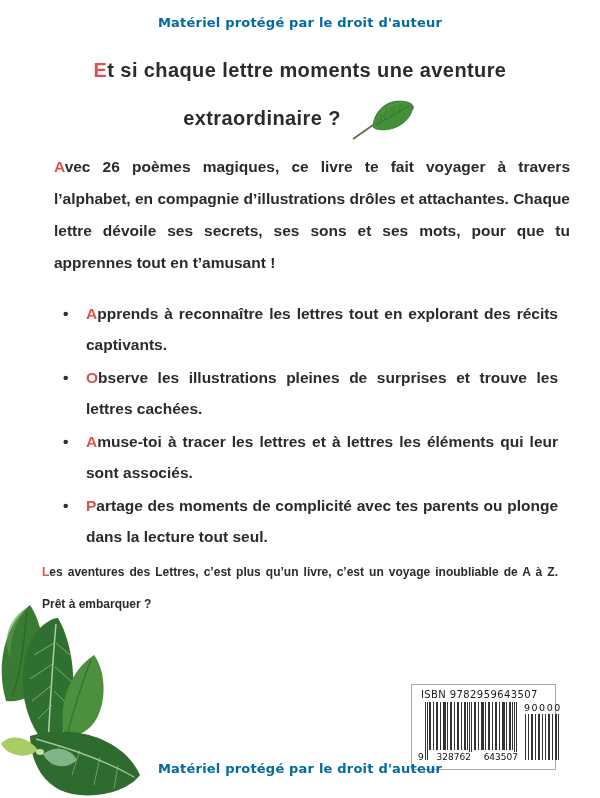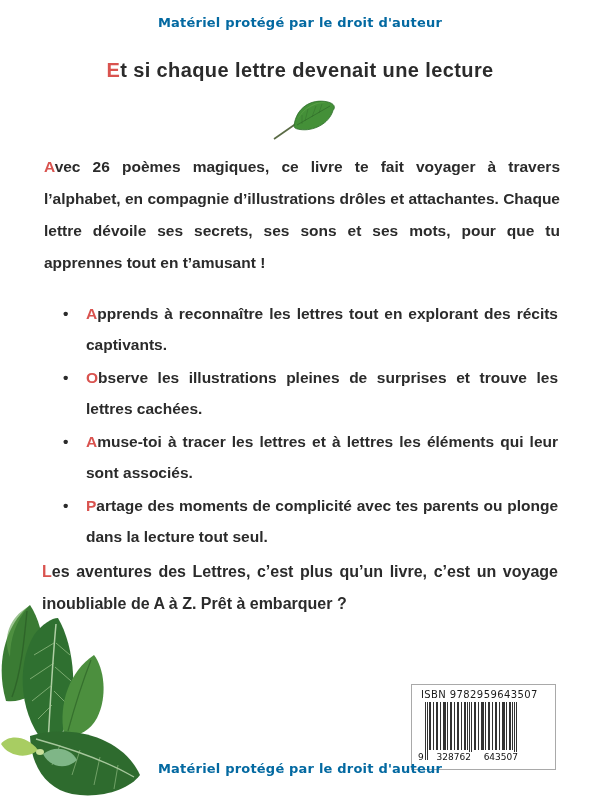--- a/index.html
+++ b/index.html
@@ -33,21 +33,21 @@
     text-align: center;
     font-size: 20px;
     line-height: 45px;
     letter-spacing: 0.4px;
     margin: 0;
   }
   .title .t-line { display: block; }
   .title .leaf-svg { vertical-align: -16px; margin-left: 10px; }
 
   .intro {
-    position: absolute; top: 151px; left: 44px; width: 516px;
+    position: absolute; top: 151px; left: 54px; width: 516px;
     font-size: 15.5px; line-height: 32px;
     text-align: justify;
     margin: 0;
   }
 
   .features {
     position: absolute; top: 299px; left: 62px; width: 496px;
     margin: 0; padding: 0; list-style: none;
   }
   .features li {
@@ -58,21 +58,21 @@
     margin-bottom: 3px;
     text-align: justify;
   }
   .features li .bullet-dot {
     position: absolute; left: 1px; top: 0;
     color: #2b2b2b;
   }
 
   .closing {
     position: absolute; top: 556px; left: 42px; width: 516px;
-    font-size: 16px; line-height: 32px;
+    font-size: 12px; line-height: 32px;
     text-align: justify;
     margin: 0;
   }
 
   .plant {
     position: absolute; left: 0; top: 597px;
     width: 200px; height: 201px;
   }
 
   
@@ -111,22 +111,22 @@
   .supp-code svg { display: block; margin: 0 auto; }
 
   .bar { fill: #333333; }
 </style>
 </head>
 <body>
 
 <div class="notice top">Matériel protégé par le droit d'auteur</div>
 
 <h1 class="title hand">
-  <span class="t-line"><span class="initial">E</span><span>t si chaque lettre devenait une lecture</span></span>
-  <span class="t-line"><svg class="leaf-svg" width="66" height="48" viewBox="0 0 66 48">
+  <span class="t-line"><span class="initial">E</span><span>t si chaque lettre moments une aventure</span></span>
+  <span class="t-line"><span>extraordinaire ?</span><svg class="leaf-svg" width="66" height="48" viewBox="0 0 66 48">
       <path d="M 2,46 L 25,30" stroke="#5a6b45" stroke-width="1.6" fill="none"></path>
       <path d="M 22,33 C 24,15 39,5 56,9 C 62,10.5 64,14 61,17.5 C 57,31 41,38.5 28,36.5 C 24,36 22,35 22,33 Z" fill="#449038" stroke="#2f6e2c" stroke-width="0.8"></path>
       <path d="M 24,30 C 30,14 45,7 57,10 C 50,8.5 34,12 26,26 Z" fill="#66a84e" opacity="0.55"></path>
       <path d="M 25,32 L 58,13" stroke="#2c6327" stroke-width="0.8" opacity="0.75" fill="none"></path>
       <path d="M 33,28 L 36,16 M 40,24 L 44,13 M 47,20 L 50,11 M 30,31 L 30,22" stroke="#2c6327" stroke-width="0.6" opacity="0.6" fill="none"></path>
     </svg></span>
 </h1>
 
 <p class="intro hand"><span class="initial">A</span><span>vec 26 poèmes magiques, ce livre te fait voyager à travers l’alphabet, en compagnie d’illustrations drôles et attachantes. Chaque lettre dévoile ses secrets, ses sons et ses mots, pour que tu apprennes tout en t’amusant !</span></p>
 
@@ -196,16 +196,32 @@
         <rect class="bar" x="87" y="0" width="1" height="48"></rect>
         <rect class="bar" x="89" y="0" width="1" height="58"></rect>
         <rect class="bar" x="91" y="0" width="1" height="58"></rect>
       </svg>
       <div class="digits">
         <span>9</span>
         <span>328762</span>
         <span>643507</span>
       </div>
     </div>
+    <div class="supp-code">
+      <div class="supp-num">90000</div>
+      <svg width="34" height="46" viewBox="0 0 34 46">
+        <rect class="bar" x="0" y="0" width="1" height="46"></rect>
+        <rect class="bar" x="3" y="0" width="1" height="46"></rect>
+        <rect class="bar" x="6" y="0" width="2" height="46"></rect>
+        <rect class="bar" x="10" y="0" width="1" height="46"></rect>
+        <rect class="bar" x="13" y="0" width="2" height="46"></rect>
+        <rect class="bar" x="17" y="0" width="1" height="46"></rect>
+        <rect class="bar" x="20" y="0" width="1" height="46"></rect>
+        <rect class="bar" x="23" y="0" width="2" height="46"></rect>
+        <rect class="bar" x="27" y="0" width="1" height="46"></rect>
+        <rect class="bar" x="30" y="0" width="2" height="46"></rect>
+        <rect class="bar" x="33" y="0" width="1" height="46"></rect>
+      </svg>
+    </div>
   </div>
 </div>
 
 <div class="notice bottom">Matériel protégé par le droit d'auteur</div>
 
 </body></html>

